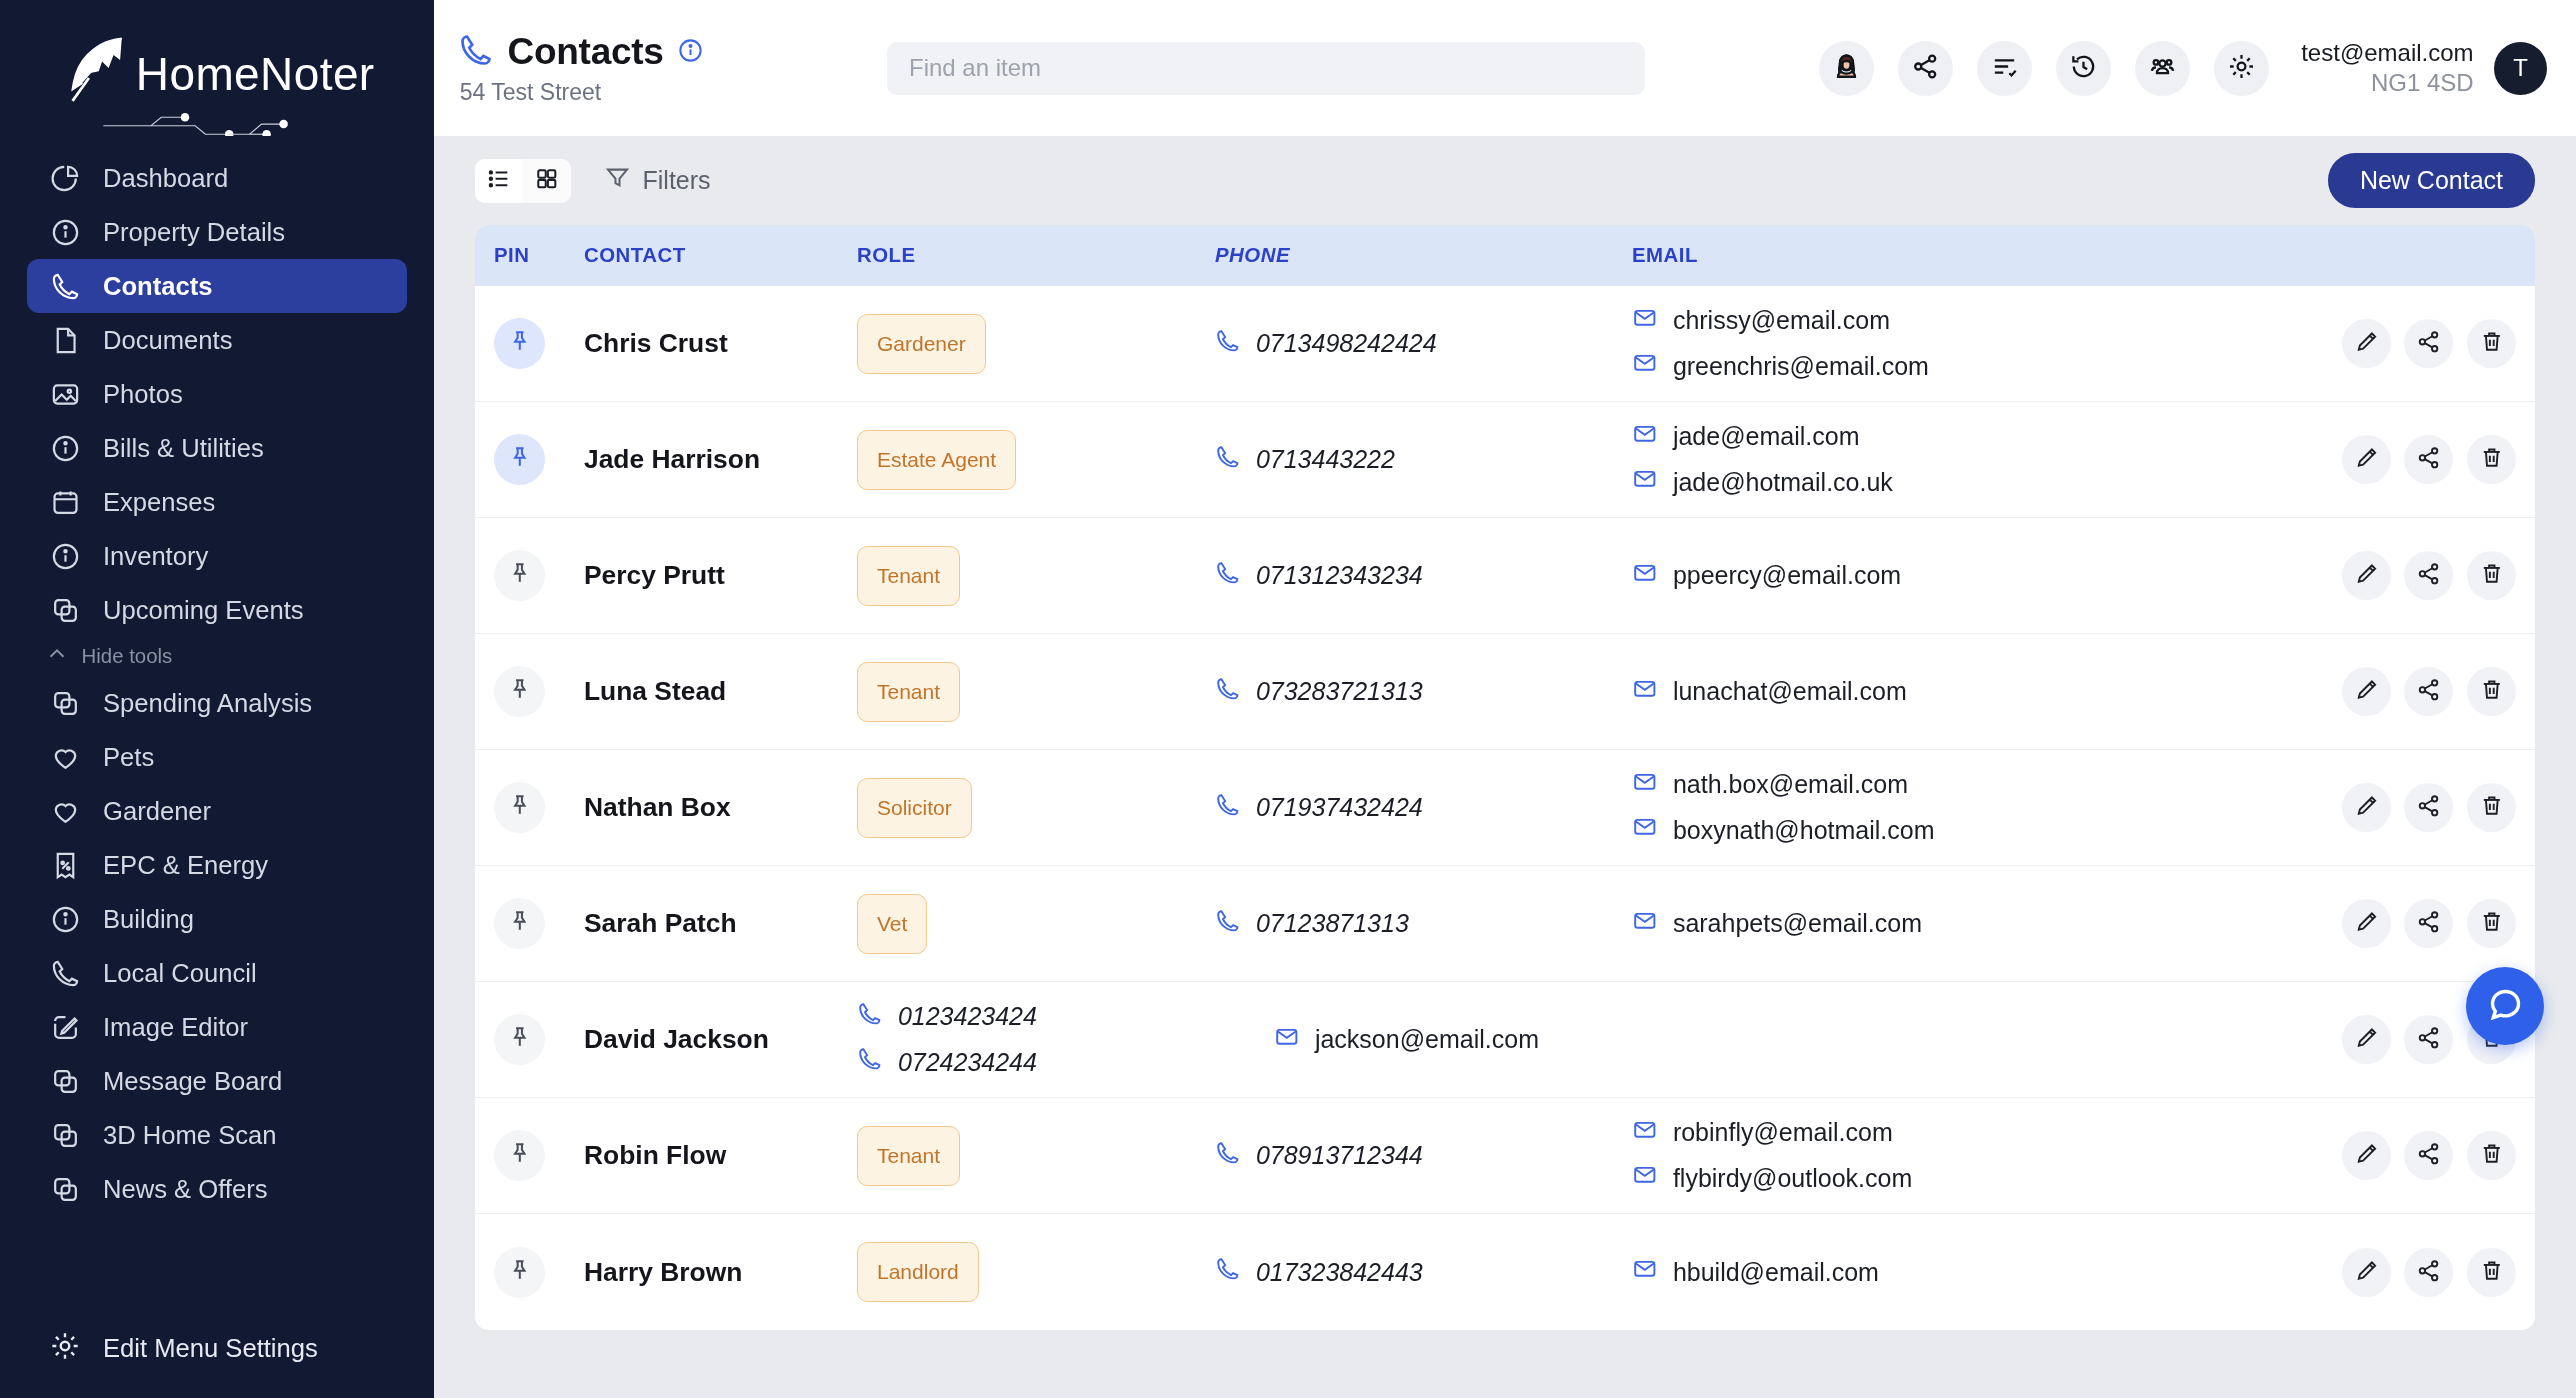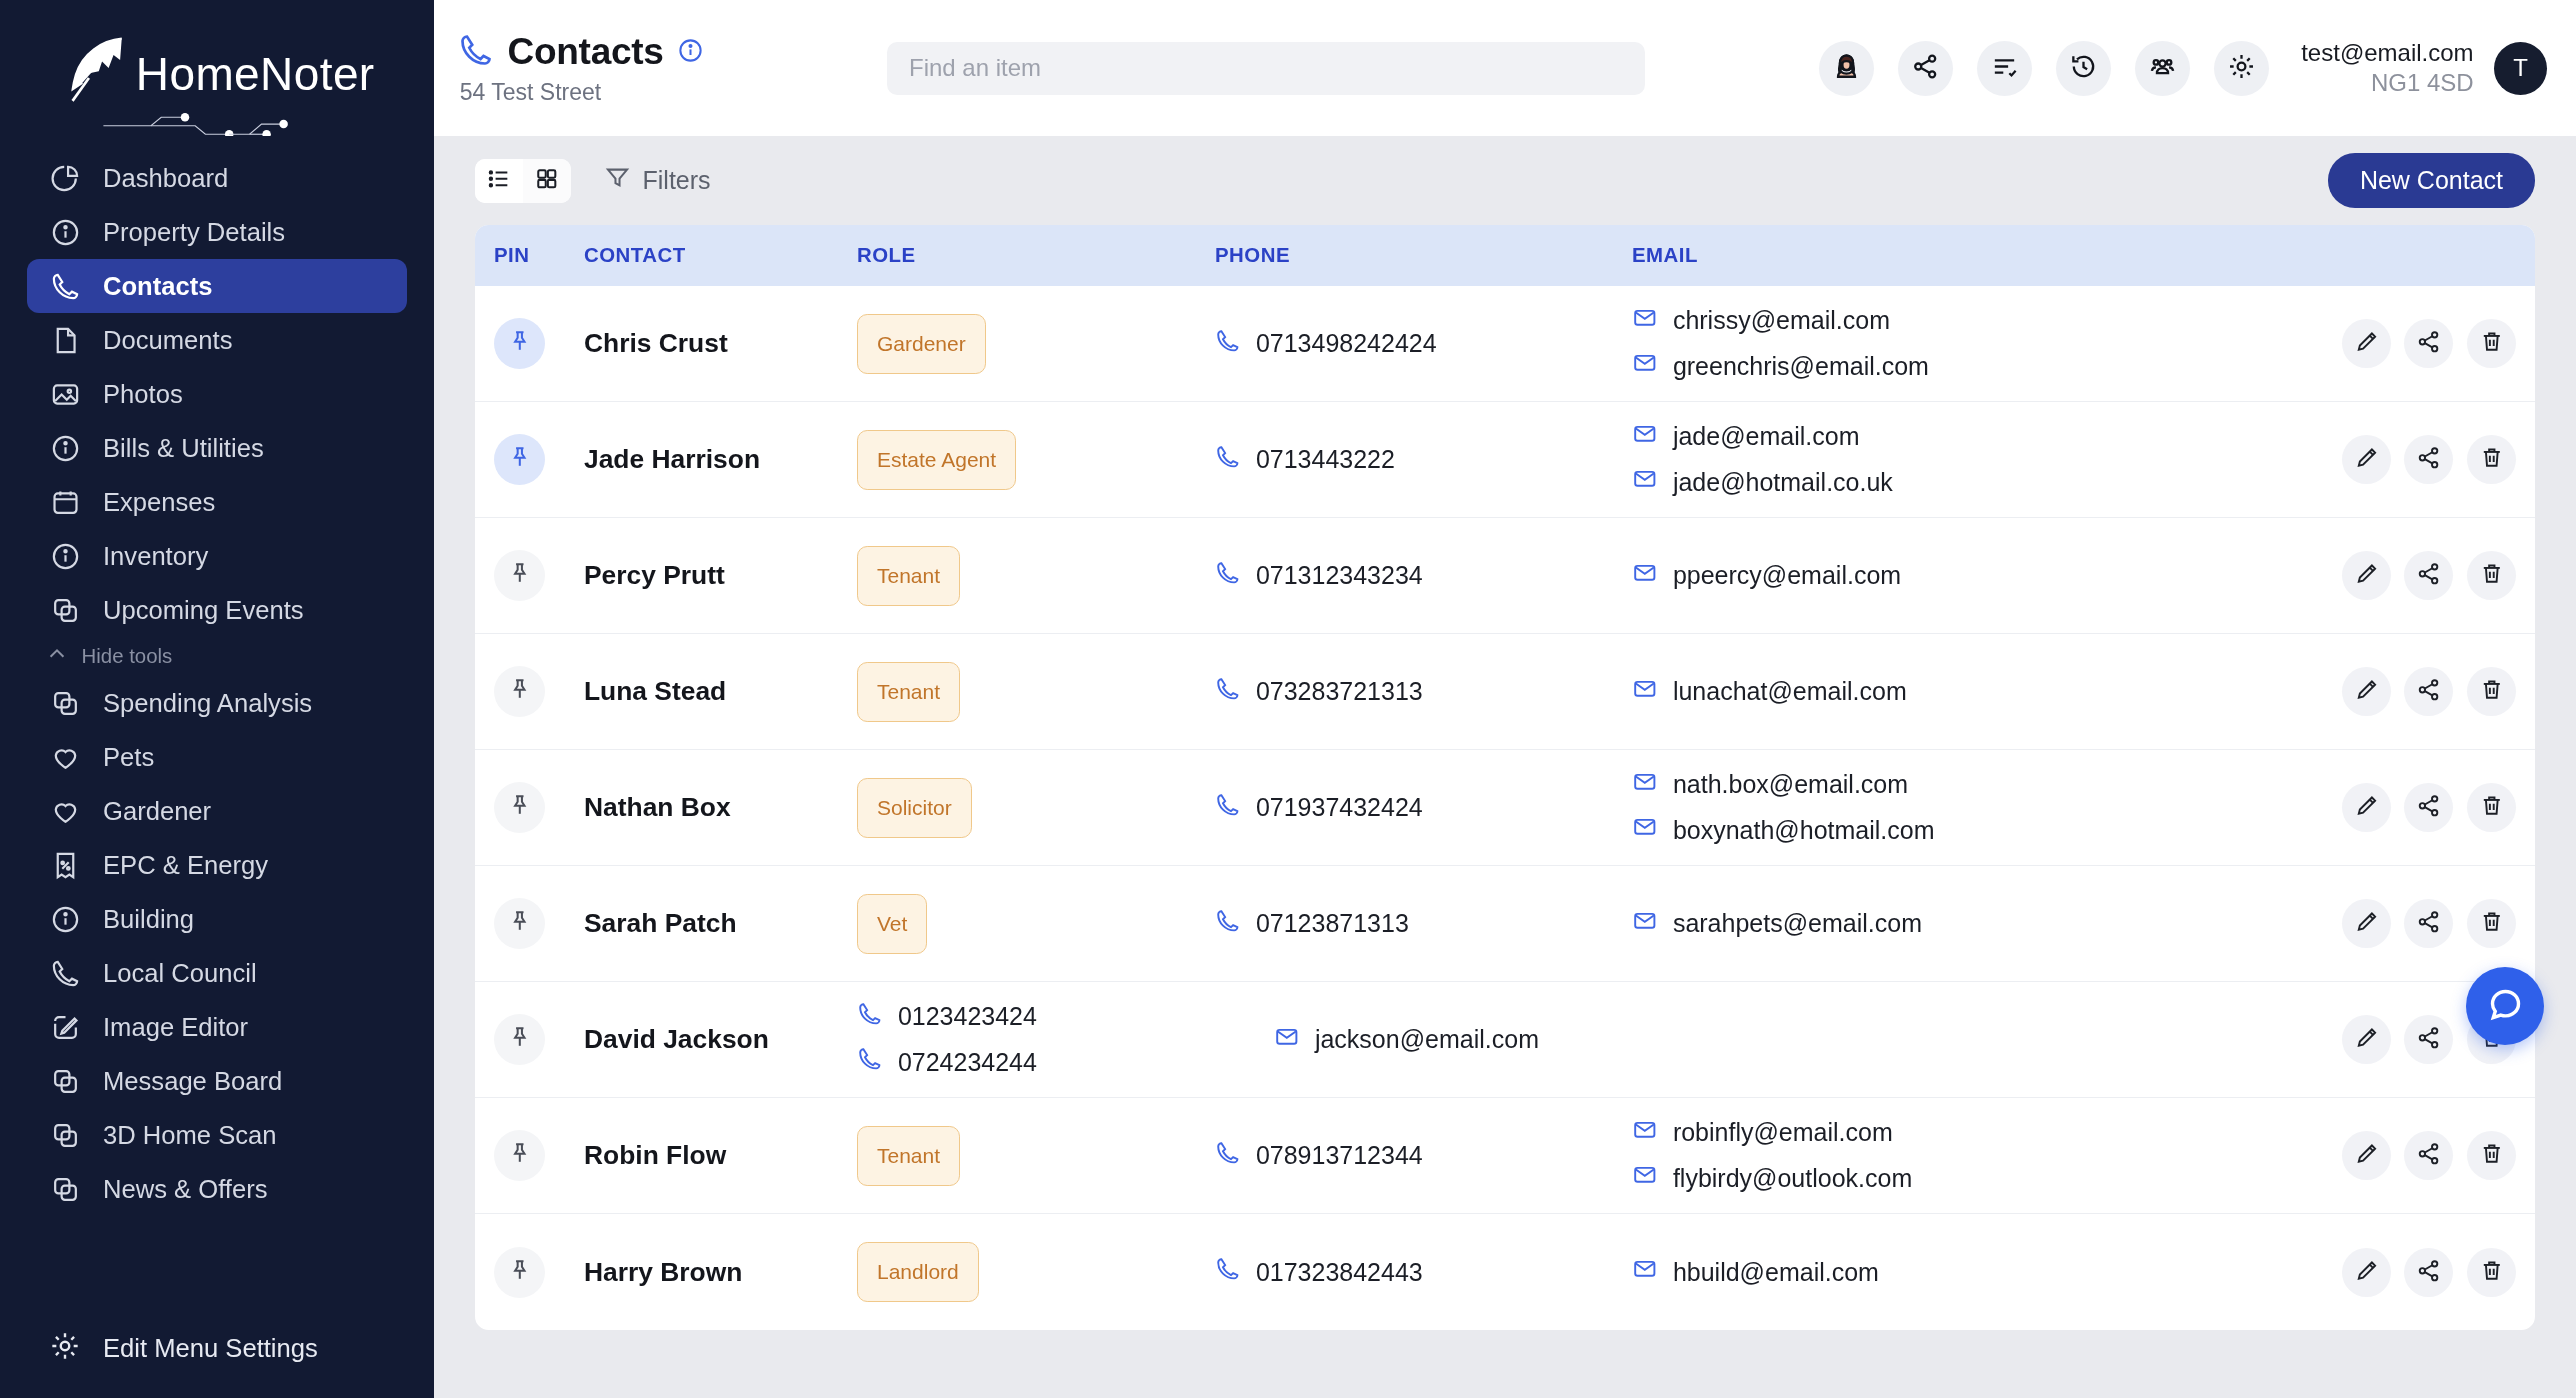--- a/index.html
+++ b/index.html
@@ -124,21 +124,21 @@
   }
   .thead {
     background: #dbe5f8; display: flex; align-items: center; height: 61px;
   }
   .thead div {
     font-size: 20.4px; font-weight: 700; color: #2b42c6; letter-spacing: 0.5px;
   }
   .col-pin    { width: 109px; padding-left: 19px; }
   .col-name   { width: 273px; }
   .col-role   { width: 358px; }
-  .col-phone  { width: 417px; }
+  .col-phone  { width: 417px; font-style: italic; }
   .col-email  { flex: 1 1 auto; }
   .col-act    { width: 213px; }
 
   .trow {
     display: flex; align-items: center; min-height: 116px;
     border-bottom: 0.9px solid #eceef2;
   }
   .trow:last-child { border-bottom: 0; }
 
   .pin-circle {

